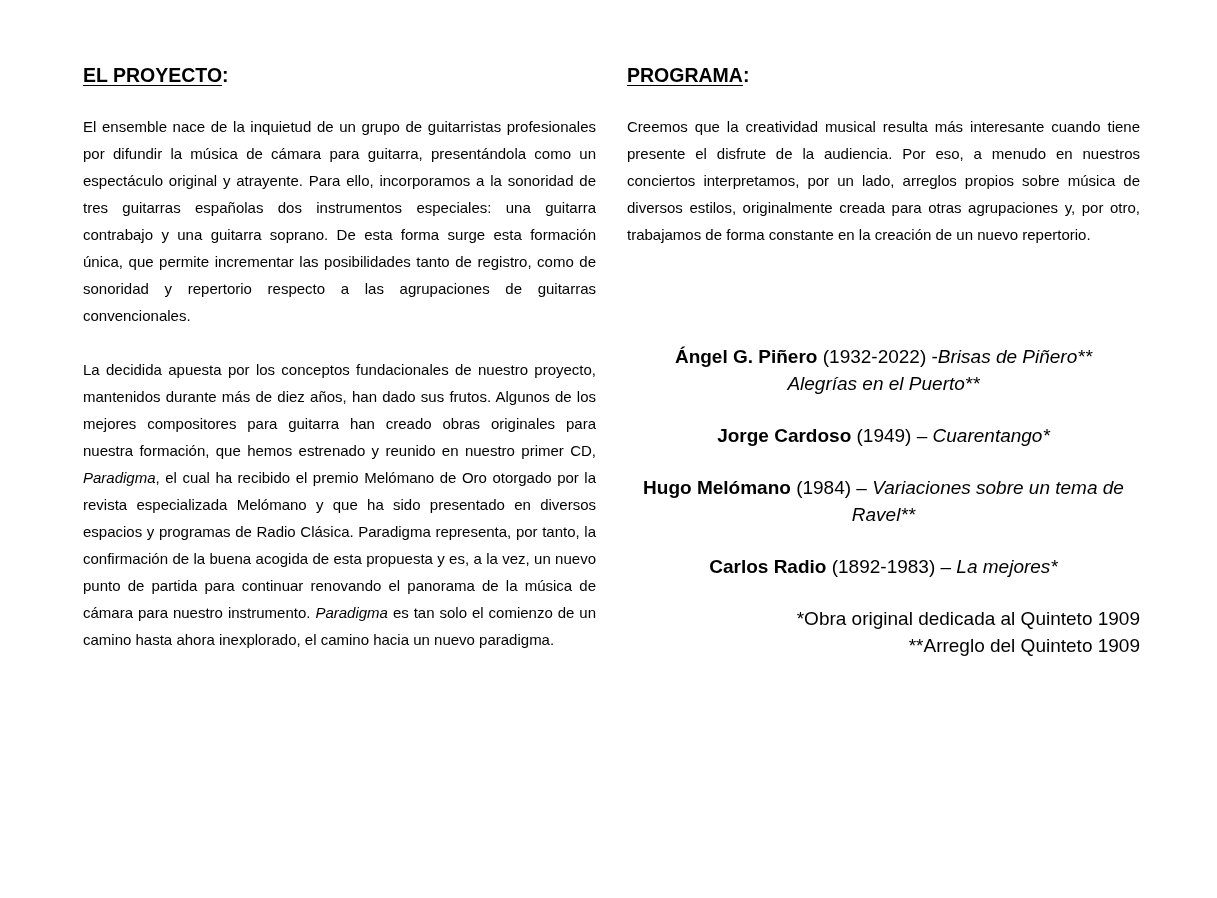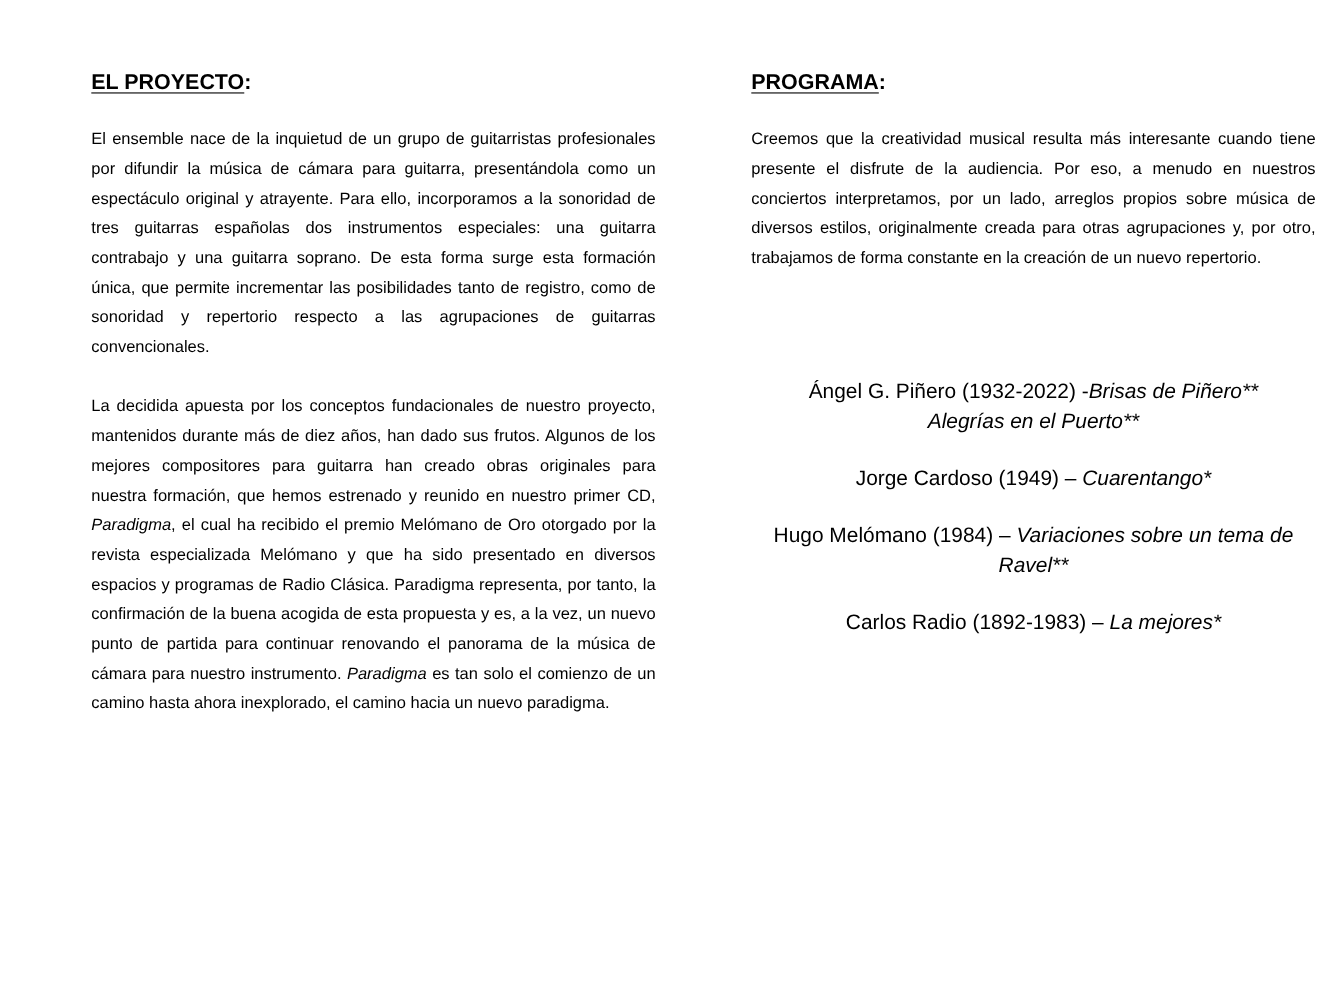--- a/index.html
+++ b/index.html
@@ -10,21 +10,21 @@
     font-family: "Liberation Sans", sans-serif;
   }
   .page {
     position: relative;
     box-sizing: border-box;
     width: 1217px;
     height: 742px;
     background: #ffffff;
     padding: 62px 54px 0 83px;
     display: flex;
-    gap: 87px;
+    gap: 31px;
     overflow: hidden;
   }
   .col {
     box-sizing: border-box;
     width: 513px;
     flex: 0 0 513px;
   }
   .heading {
     font-size: 19.5px;
     line-height: 27px;
@@ -35,21 +35,21 @@
     text-decoration: underline;
     text-underline-offset: 3px;
   }
   .para {
     font-size: 15px;
     line-height: 27px;
     text-align: justify;
     margin: 0 0 27px 0;
   }
   .italic { font-style: italic; }
-  .bold { font-weight: normal; }
+  .bold { font-weight: bold; }
   .program {
     margin-top: 95px;
     font-size: 19px;
     line-height: 27px;
     text-align: center;
   }
   .entry { margin-bottom: 25px; }
   .entry-line { min-height: 27px; }
   .footnotes {
     margin-top: 0;
@@ -90,17 +90,21 @@
 
       <div class="entry">
         <div class="entry-line"><span class="bold">Hugo Melómano</span><span> (1984) – </span><span class="italic">Variaciones sobre un tema de Ravel**</span></div>
       </div>
 
       <div class="entry">
         <div class="entry-line"><span class="bold">Carlos Radio</span><span> (1892-1983) – </span><span class="italic">La mejores*</span></div>
       </div>
 
 
+      <div class="footnotes">
+        <div>*Obra original dedicada al Quinteto 1909</div>
+        <div>**Arreglo del Quinteto 1909</div>
+      </div>
 
     </div>
   </div>
 
 </div>
 
 </body></html>

